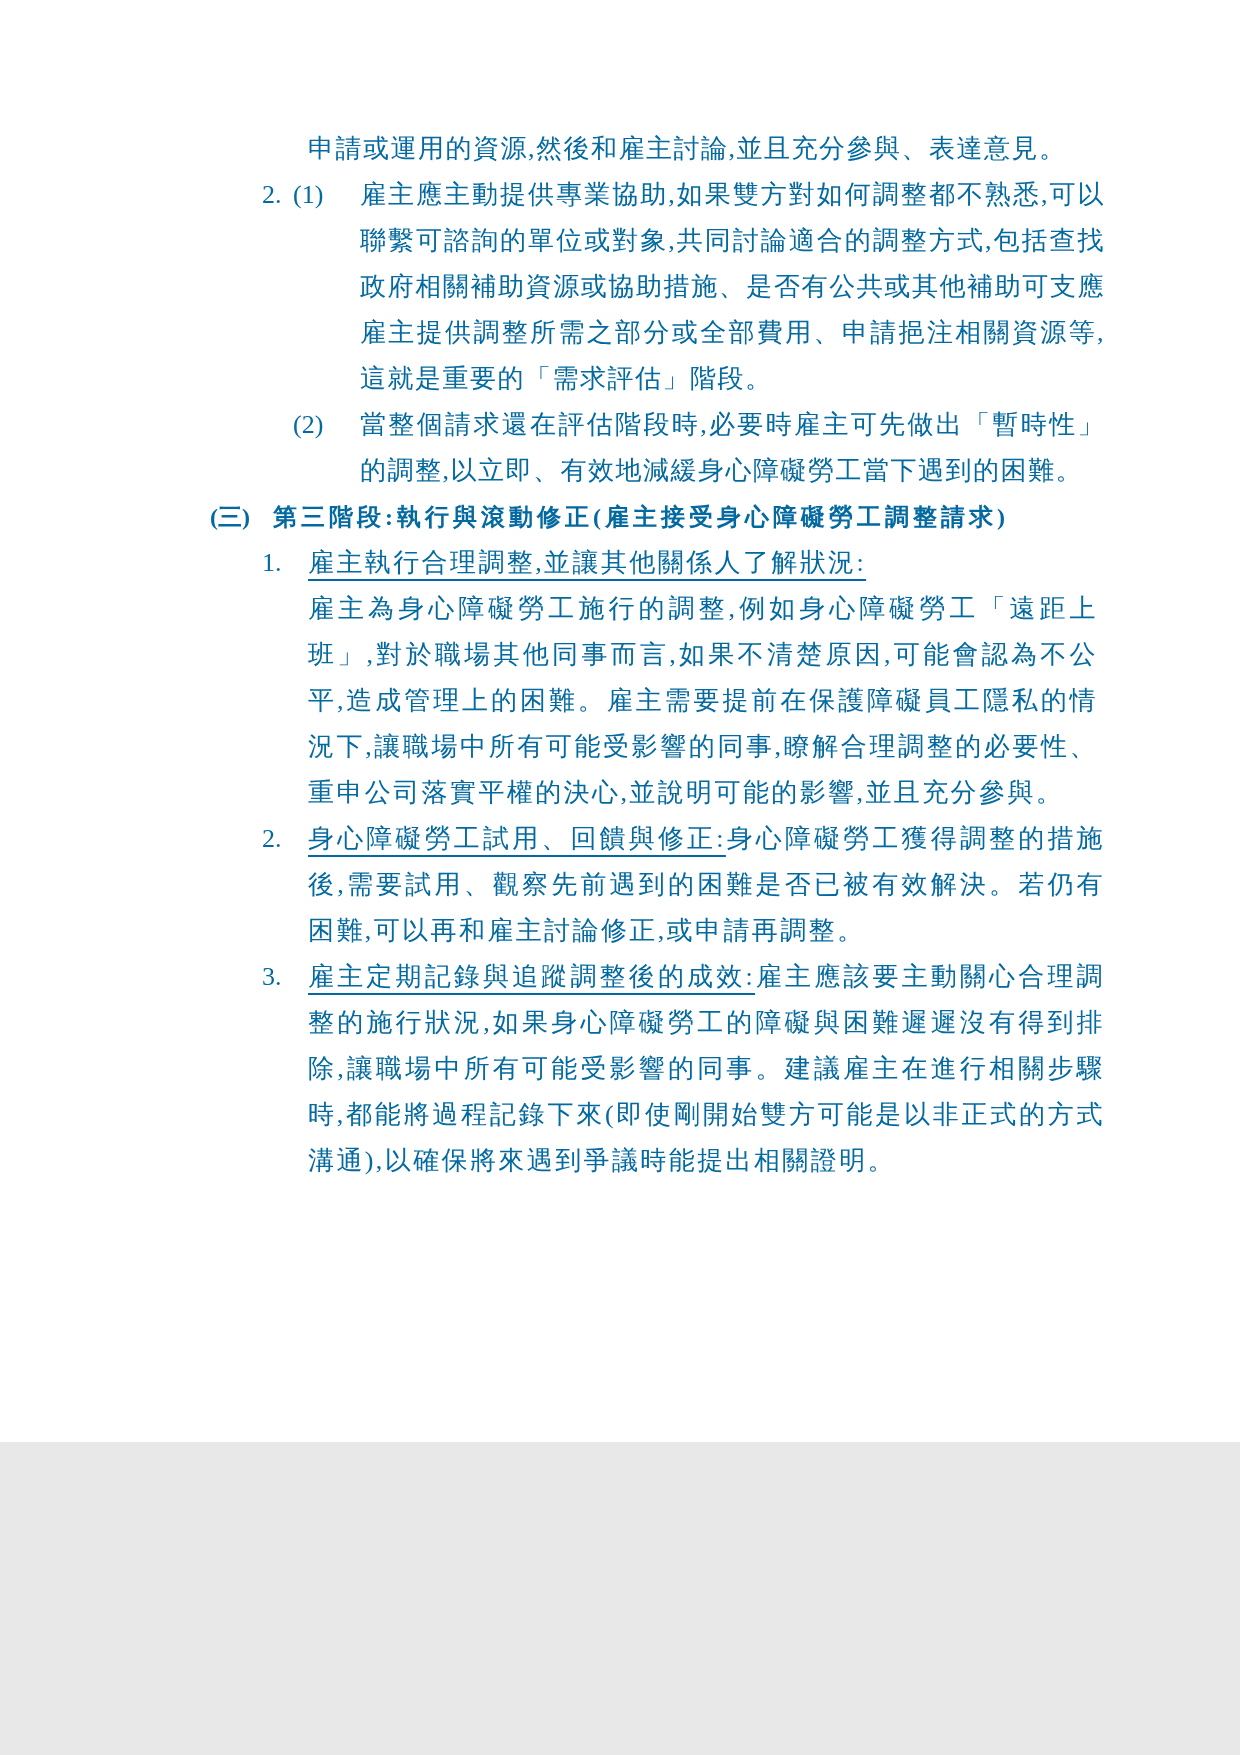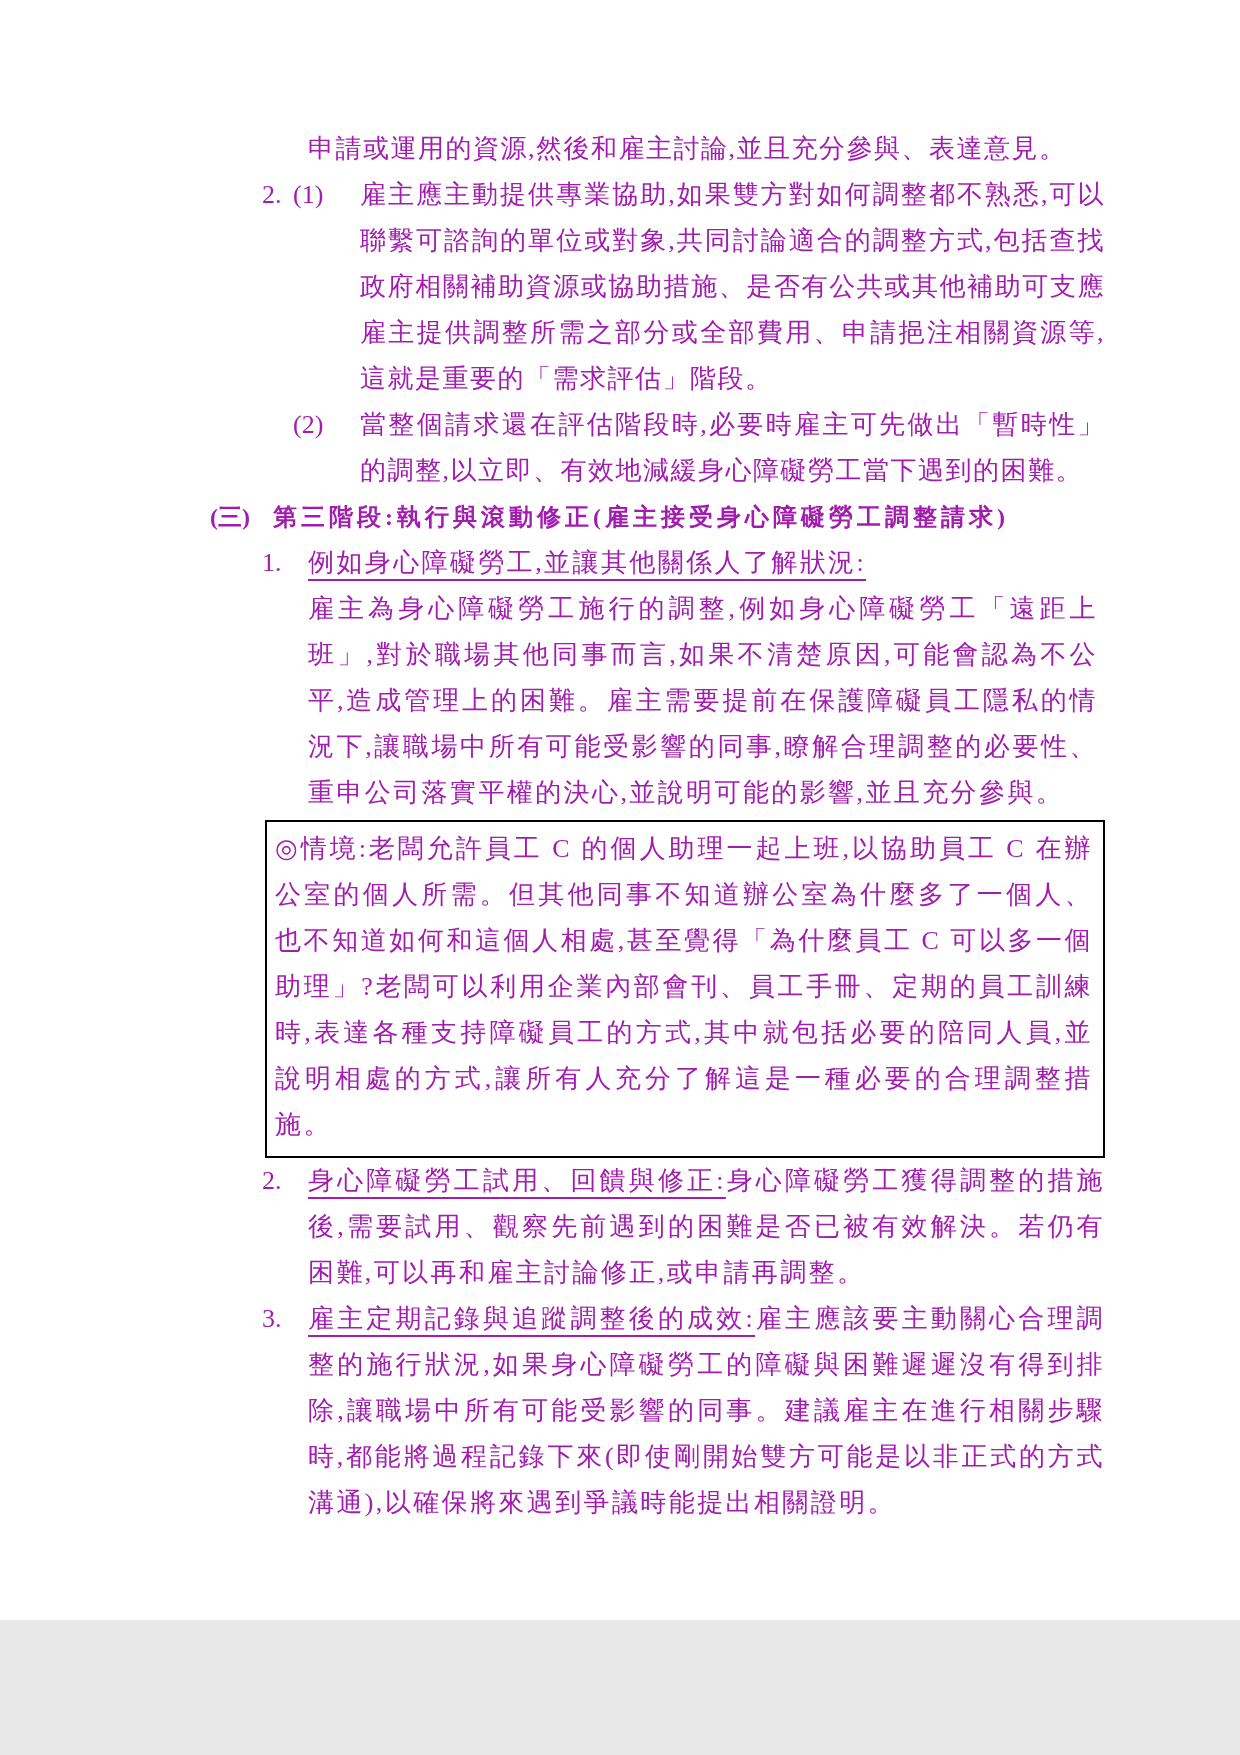--- a/index.html
+++ b/index.html
@@ -1,21 +1,21 @@
 <!DOCTYPE html>
 <html lang="zh-Hant"><head>
 <meta charset="utf-8">
 <style>
   html,body{margin:0;padding:0;background:#e8e8e8;}
   .page{
     position:relative;
-    width:1240px;height:1620px;
+    width:1240px;height:1442px;
     margin:0 auto;
     background:#ffffff;
-    color:#a21caf;
+    color:#0369a1;
     font-family:"Liberation Serif","DejaVu Serif",serif;
     font-size:26px;
     line-height:46px;
     overflow:hidden;
     box-sizing:border-box;
     padding-top:126px;
   }
   .just{
     text-align:justify;
     text-justify:inter-character;
@@ -115,28 +115,25 @@
 
   <div class="item-b just">
     <span class="marker">(2)</span><span>當整個請求還在評估階段時,必要時雇主可先做出「暫時性」的調整,以立即、有效地減緩身心障礙勞工當下遇到的困難。</span>
   </div>
 
   <div class="sect-head">
     <span class="marker">(三)</span><span class="title">第三階段:執行與滾動修正(雇主接受身心障礙勞工調整請求)</span>
   </div>
 
   <div class="item-a-head">
-    <span class="marker">1.</span><span class="u">例如身心障礙勞工,並讓其他關係人了解狀況:</span>
+    <span class="marker">1.</span><span class="u">雇主執行合理調整,並讓其他關係人了解狀況:</span>
   </div>
 
   <div class="para-a just">雇主為身心障礙勞工施行的調整,例如身心障礙勞工「遠距上班」,對於職場其他同事而言,如果不清楚原因,可能會認為不公平,造成管理上的困難。雇主需要提前在保護障礙員工隱私的情況下,讓職場中所有可能受影響的同事,瞭解合理調整的必要性、重申公司落實平權的決心,並說明可能的影響,並且充分參與。</div>
 
-  <div class="scenario just">
-    <span>◎情境:老闆允許員工 C 的個人助理一起上班,以協助員工 C 在辦公室的個人所需。但其他同事不知道辦公室為什麼多了一個人、也不知道如何和這個人相處,甚至覺得「為什麼員工 C 可以多一個助理」?老闆可以利用企業內部會刊、員工手冊、定期的員工訓練時,表達各種支持障礙員工的方式,其中就包括必要的陪同人員,並說明相處的方式,讓所有人充分了解這是一種必要的合理調整措施。</span>
-  </div>
 
   <div class="item-a-flow just">
     <span class="marker">2.</span><span class="u">身心障礙勞工試用、回饋與修正:</span><span>身心障礙勞工獲得調整的措施後,需要試用、觀察先前遇到的困難是否已被有效解決。若仍有困難,可以再和雇主討論修正,或申請再調整。</span>
   </div>
 
   <div class="item-a-flow just">
     <span class="marker">3.</span><span class="u">雇主定期記錄與追蹤調整後的成效:</span><span>雇主應該要主動關心合理調整的施行狀況,如果身心障礙勞工的障礙與困難遲遲沒有得到排除,讓職場中所有可能受影響的同事。建議雇主在進行相關步驟時,都能將過程記錄下來(即使剛開始雙方可能是以非正式的方式溝通),以確保將來遇到爭議時能提出相關證明。</span>
   </div>
 
   <div class="page-number">7</div>

